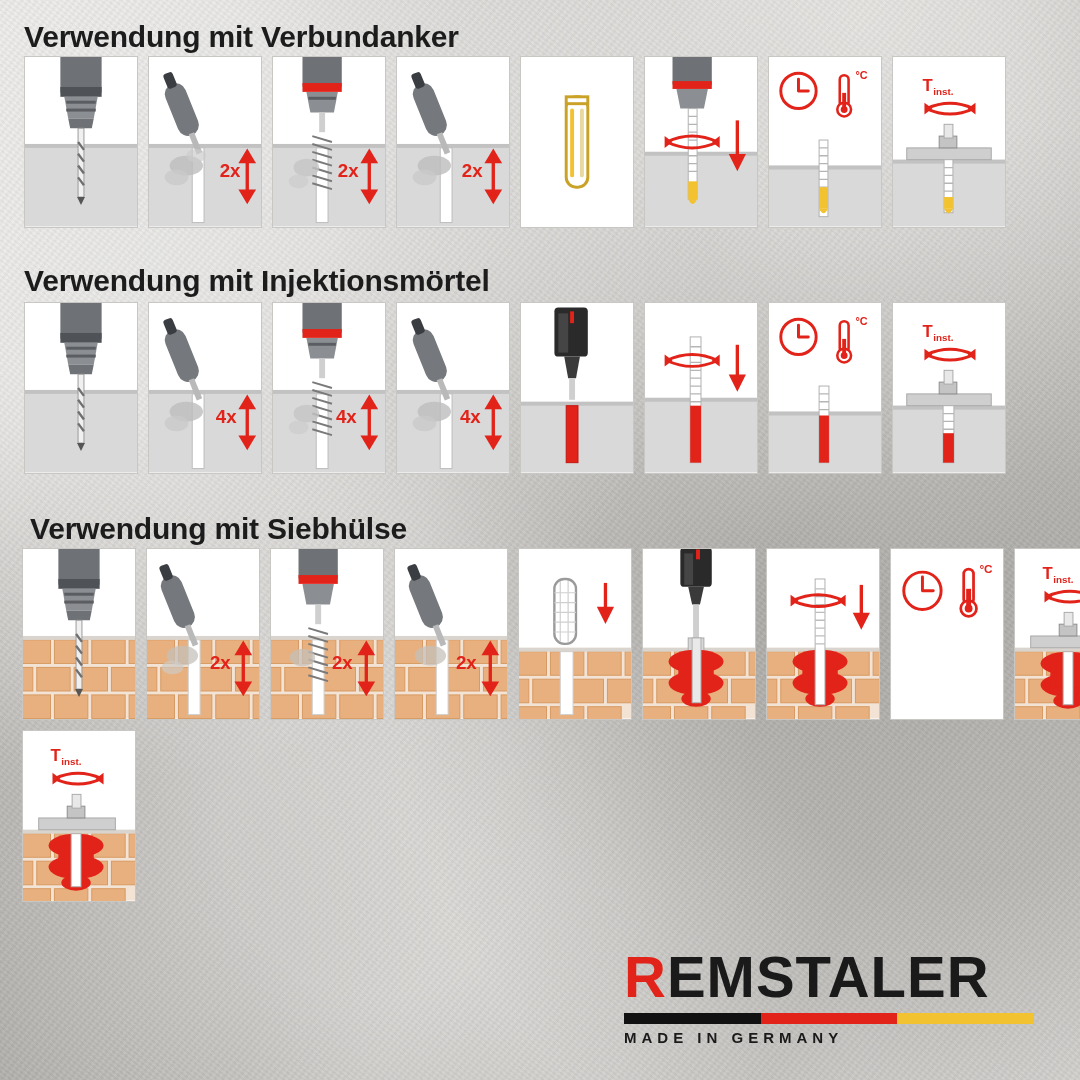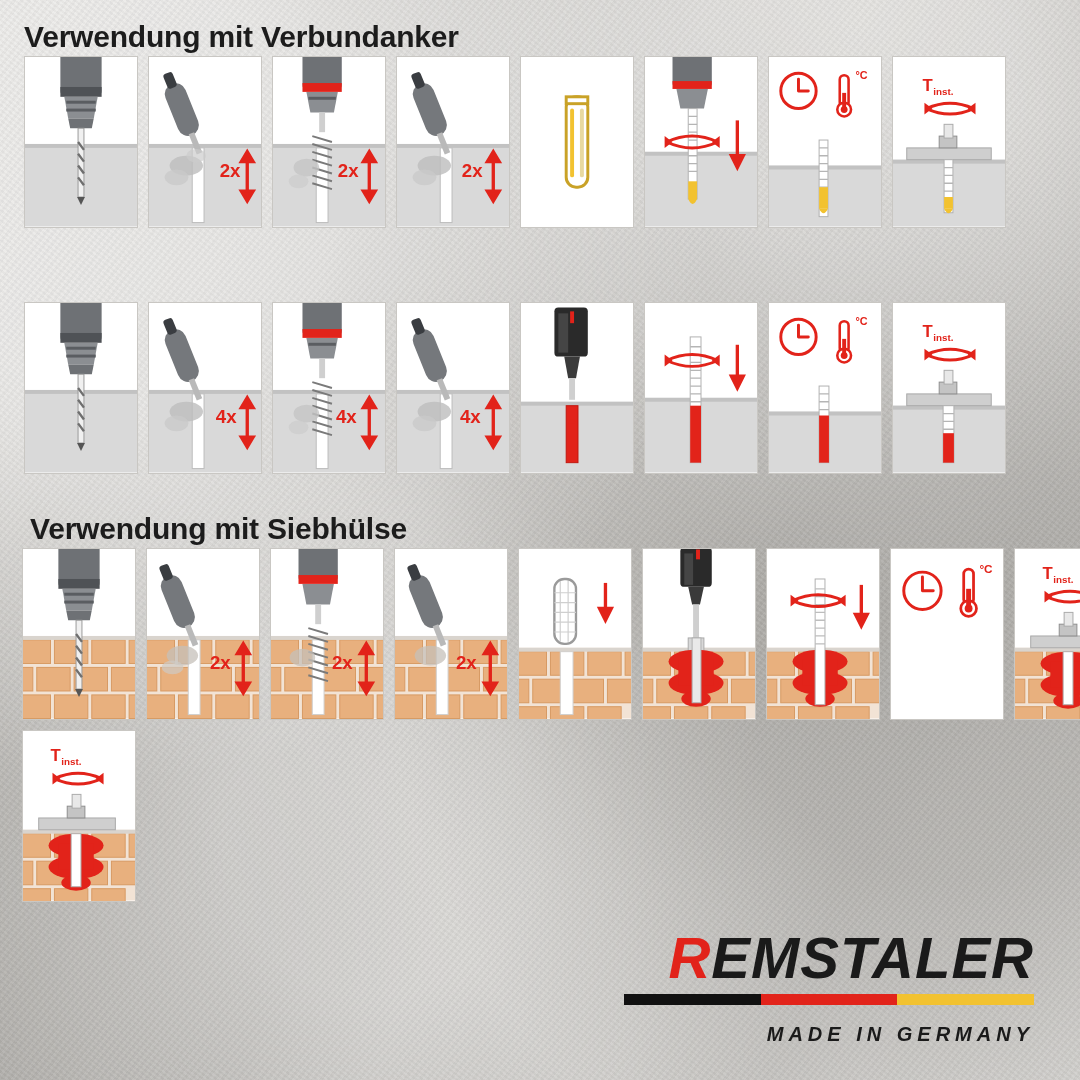--- a/index.html
+++ b/index.html
@@ -61,44 +61,43 @@
     box-sizing: border-box;
   }
   .panel svg { display: block; width: 100%; height: 100%; }
 
   
   .logo {
     position: absolute;
     right: 46px;
     bottom: 34px;
     width: 410px;
-    text-align: right;
-    font-style: italic;
+    text-align: left;
   }
   .logo-word {
     font-size: 58px;
     font-weight: bold;
     letter-spacing: 1px;
     color: #1a1a1a;
     line-height: 1;
   }
   .logo-word .r1 { color: #e2231a; }
   .logo-bars {
     display: flex;
     height: 11px;
     margin-top: 7px;
     width: 100%;
   }
   .logo-bars div { flex: 1; }
   .bar-black { background: #111111; }
   .bar-red { background: #e2231a; }
   .bar-yellow { background: #f2c230; }
   .logo-sub {
-    margin-top: 18px;
-    font-size: 20px;
+    margin-top: 5px;
+    font-size: 15px;
     letter-spacing: 5px;
     font-weight: bold;
     color: #1a1a1a;
   }
 </style>
 </head>
 <body>
 
 <div id="bg"></div>
 
@@ -284,20 +283,21 @@
           <path d="M82 52 q-24 11 -48 0"></path>
         </g>
         <path d="M32 46 L40 52 L32 58 Z" fill="#e2231a"></path>
         <path d="M84 58 L76 52 L84 46 Z" fill="#e2231a"></path>
         <text x="30" y="34" font-family="Liberation Sans, sans-serif" font-size="17" font-weight="bold" fill="#e2231a">T</text>
         <text x="41" y="38" font-family="Liberation Sans, sans-serif" font-size="10" font-weight="bold" fill="#e2231a">inst.</text>
       </svg>
     </div>
   </div>
 
+  <h2 class="section-title" style="position:absolute; left:24px; top:264px;">Verwendung mit Injektionsmörtel</h2>
 
   <div class="row" style="position:absolute; left:24px; top:302px;">
 
     <div class="panel">
       <svg viewBox="0 0 114 172">
         <rect x="0" y="88" width="114" height="84" fill="#d9d9d9"></rect>
         <rect x="0" y="88" width="114" height="4" fill="#c2c2c2"></rect>
         <rect x="36" y="-4" width="42" height="42" rx="4" fill="#6e7175"></rect>
         <rect x="36" y="30" width="42" height="10" fill="#4f5256"></rect>
         <path d="M40 40 L74 40 L70 62 L44 62 Z" fill="#8b8e92"></path>

